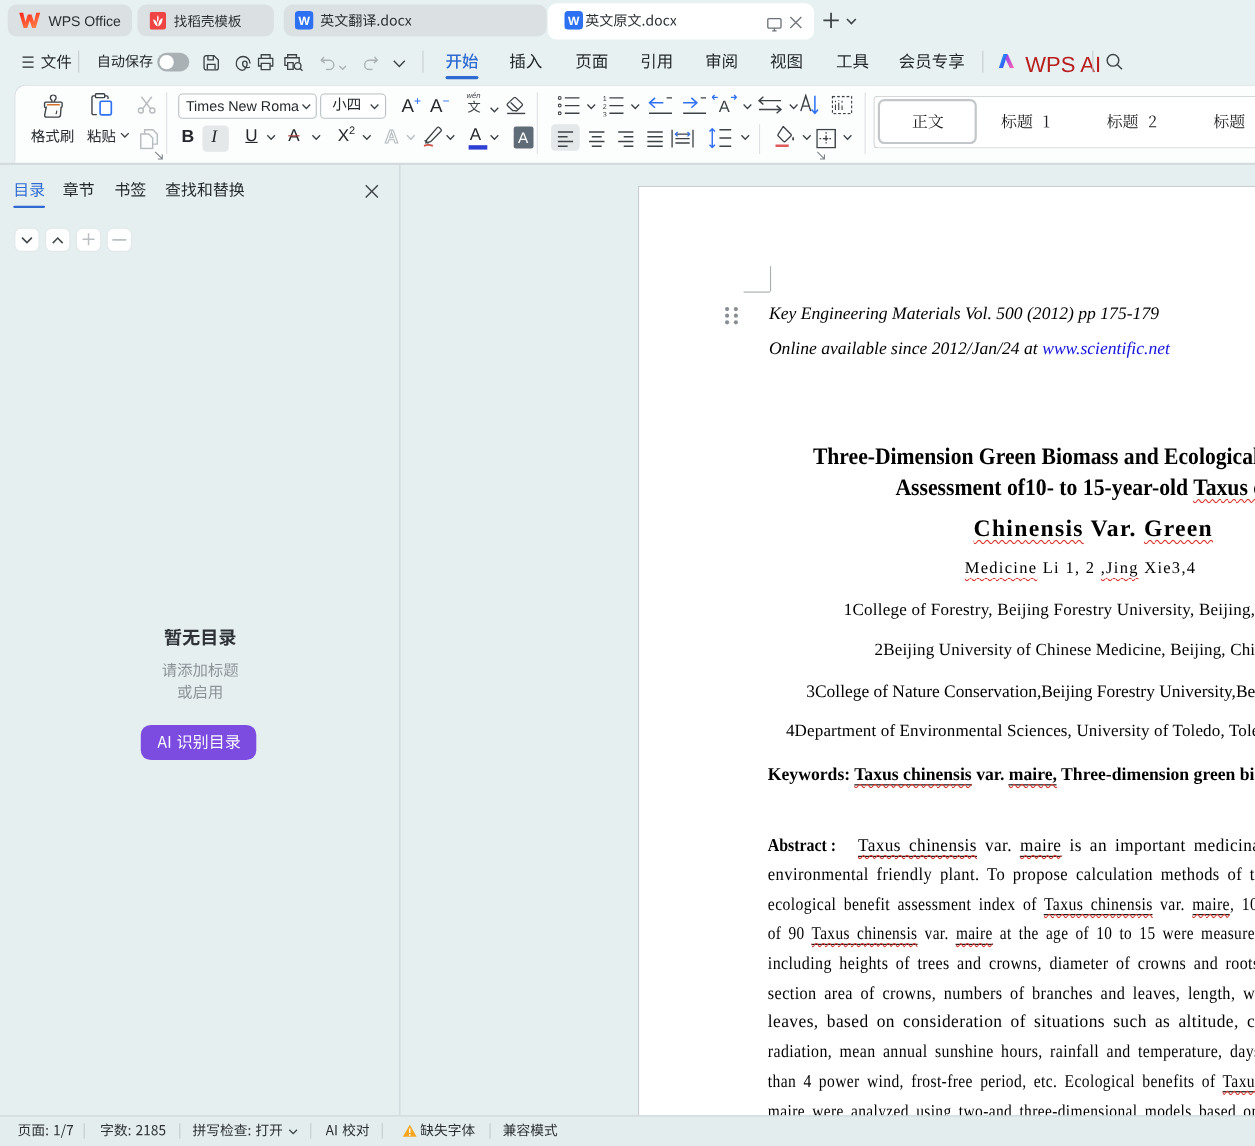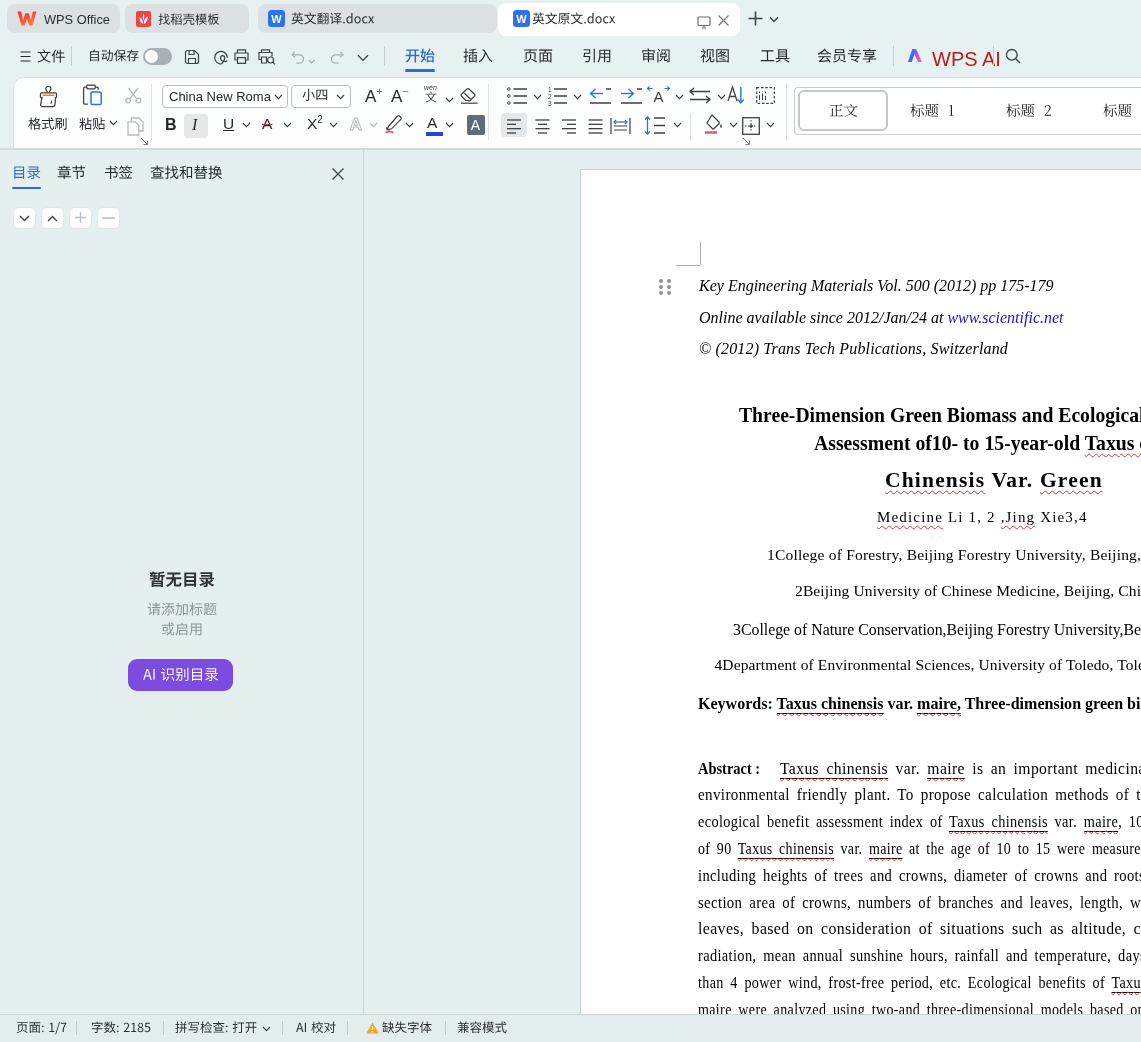--- a/index.html
+++ b/index.html
@@ -287,21 +287,21 @@
       <path d="M1 18 V4.8 h7.2 l3.6 3.6 V18 Z"></path>
     </svg>
   </div>
 <div class="ab" style="left:151px;top:84px;width:1px;height:56px;background:#dde2e4"></div>
 <div class="ab" style="left:140px;top:137px">
     <svg width="9" height="9" viewBox="0 0 9 9" fill="none" stroke="#7c8287" stroke-width="1">
       <path d="M1 1 L7.5 7.5 M7.5 3.5 V7.5 H3.5"></path>
     </svg>
   </div>
 <div class="ab" style="left:162px;top:85px;width:126px;height:23px;background:#fff;border:1px solid #b9c0c3;border-radius:4px;box-sizing:border-box"></div>
-<div class="ab" style="left:169px;top:89px;font-size:13px;color:#24282c;white-space:nowrap">China New Roma</div>
+<div class="ab" style="left:169px;top:89px;font-size:13px;color:#24282c;white-space:nowrap">Times New Roma</div>
 <div class="ab" style="left:274px;top:93.5px">
     <svg width="9" height="6" viewBox="0 0 9 6" fill="none" stroke="#3c4246" stroke-width="1.2">
       <path d="M1 1 L4.5 4.6 L8 1"></path>
     </svg>
   </div>
 <div class="ab" style="left:291px;top:85px;width:60px;height:23px;background:#fff;border:1px solid #b9c0c3;border-radius:4px;box-sizing:border-box"></div>
 <div class="ab" style="left:302.0px;top:88.3px">
     <svg class="" width="26.4" height="15.8" viewBox="0 0 26.4 15.8">
       <g transform="translate(0 11.6) scale(0.013200 -0.013200)">
         <path fill="#24282c" d="M464 826V24C464 4 456 -2 436 -3C415 -4 343 -5 270 -2C282 -23 296 -59 301 -80C395 -81 457 -79 494 -66C530 -54 545 -31 545 24V826ZM705 571C791 427 872 240 895 121L976 154C950 274 865 458 777 598ZM202 591C177 457 121 284 32 178C53 169 86 151 103 138C194 249 253 430 286 577Z M1088 753V-47H1164V29H1832V-39H1909V753ZM1164 102V681H1352C1347 435 1329 307 1176 235C1192 222 1214 194 1222 176C1395 261 1420 410 1425 681H1565V367C1565 289 1582 257 1652 257C1668 257 1741 257 1761 257C1784 257 1810 258 1822 262C1820 280 1818 306 1816 326C1803 322 1775 321 1759 321C1742 321 1677 321 1661 321C1640 321 1636 333 1636 365V681H1832V102Z"></path>
@@ -678,21 +678,20 @@
         <circle cx="2" cy="2" r="1.9"></circle>
         <circle cx="10" cy="2" r="1.9"></circle>
         <circle cx="2" cy="8" r="1.9"></circle>
         <circle cx="10" cy="8" r="1.9"></circle>
         <circle cx="2" cy="14" r="1.9"></circle>
         <circle cx="10" cy="14" r="1.9"></circle>
       </svg>
     </div>
     <div class="doc ser" style="left:335.5px;top:127.4px;font-size:16px;font-style:italic">Key Engineering Materials Vol. 500 (2012) pp 175-179</div>
     <div class="doc ser" style="left:335.5px;top:158.9px;font-size:16px;font-style:italic">Online available since 2012/Jan/24 at <span style="color:#1414dd">www.scientific.net</span></div>
-    <div class="doc ser" style="left:335.5px;top:190.4px;font-size:16px;font-style:italic;letter-spacing:0.17px">© (2012) Trans Tech Publications, Switzerland</div>
     <div class="doc ser" style="left:375.2px;top:253px;font-size:21.5px;font-weight:bold;transform:scaleX(0.9143);transform-origin:0 0">Three-Dimension Green Biomass and Ecological Benefit</div>
     <div class="doc ser" style="left:450.5px;top:281px;font-size:21.5px;font-weight:bold;transform:scaleX(0.9176);transform-origin:0 0">Assessment of10- to 15-year-old <span style="text-decoration:underline wavy #d83931 1px;text-underline-offset:2.5px">Taxus chinensis</span></div>
     <div class="doc ser" style="left:521.5px;top:318px;font-size:21.5px;font-weight:bold;letter-spacing:1.18px"><span style="text-decoration:underline wavy #d83931 1px;text-underline-offset:2.5px">Chinensis</span> Var. <span style="text-decoration:underline wavy #d83931 1px;text-underline-offset:2.5px">Green</span></div>
     <div class="doc ser" style="left:513.5px;top:359.3px;font-size:15px;letter-spacing:1.17px"><span style="text-decoration:underline wavy #d83931 1px;text-underline-offset:2.5px">Medicine</span> Li 1, 2 <span style="text-decoration:underline wavy #d83931 1px;text-underline-offset:2.5px">,Jing</span> Xie3,4</div>
     <div class="doc ser" style="left:403.5px;top:395.7px;font-size:15.5px;letter-spacing:0.21px">1College of Forestry, Beijing Forestry University, Beijing, 100083, China;</div>
     <div class="doc ser" style="left:431.5px;top:432.4px;font-size:15.5px;letter-spacing:0.13px">2Beijing University of Chinese Medicine, Beijing, China, 100029;</div>
     <div class="doc ser" style="left:369.5px;top:470.5px;font-size:16px;transform:scaleX(0.989);transform-origin:0 0">3College of Nature Conservation,Beijing Forestry University,Beijing, 100083, China;</div>
     <div class="doc ser" style="left:351.0px;top:506.2px;font-size:15.5px;letter-spacing:0.115px">4Department of Environmental Sciences, University of Toledo, Toledo, OH, 43606, USA</div>
     <div class="doc ser" style="left:334.5px;top:544px;font-size:16.5px;font-weight:bold;transform:scaleX(0.972);transform-origin:0 0">Keywords: <span class="squ">Taxus chinensis</span> var. <span class="squ">maire,</span> Three-dimension green biomass,</div>
     <div class="doc ser" style="left:334.5px;top:608.5px;font-size:16.5px;font-weight:bold;transform:scaleX(0.875);transform-origin:0 0">Abstract&nbsp;:</div>

